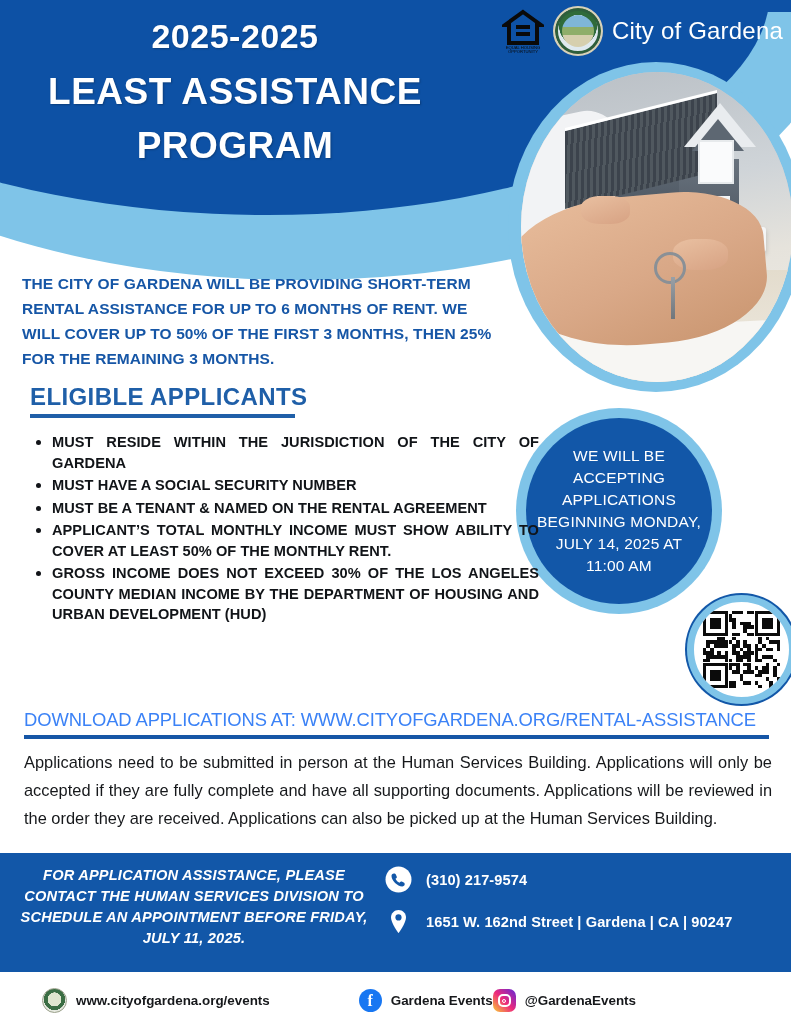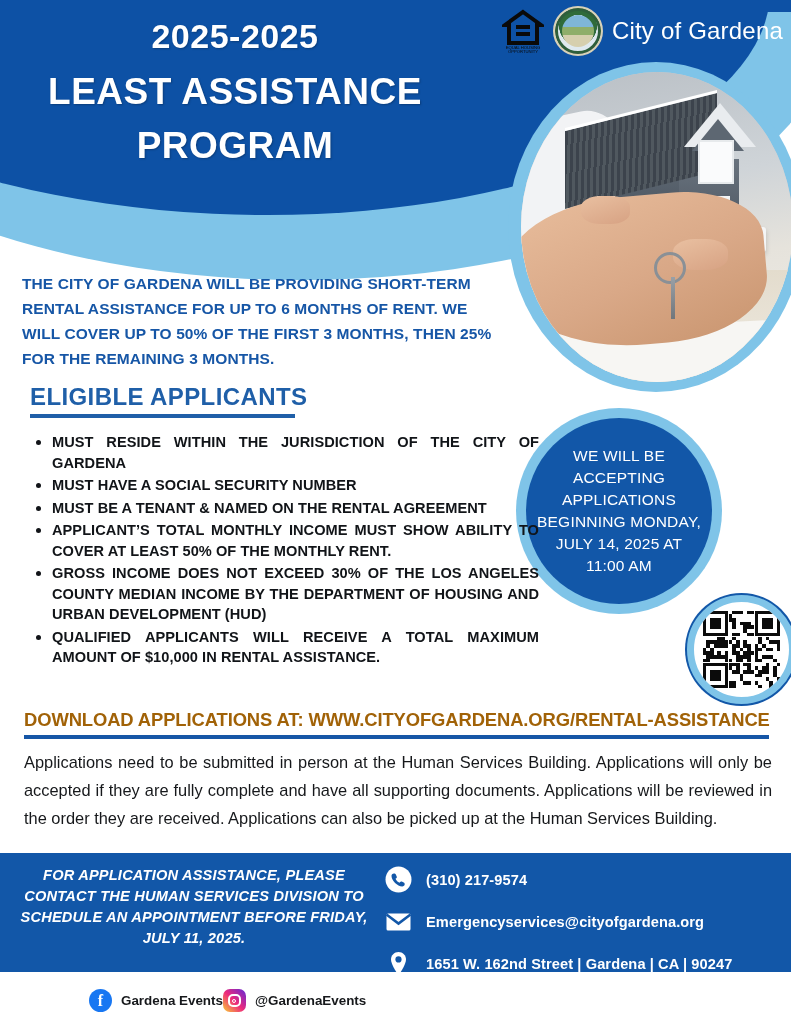--- a/index.html
+++ b/index.html
@@ -114,21 +114,21 @@
 
   
   .qr-ring{position:absolute;left:687px;top:595px;width:95px;height:95px;border-radius:50%;
     background:#ffffff;border:7px solid #7FC4E8;box-shadow:0 0 0 2px #1257A8;z-index:8;overflow:hidden;}
   .qr-inner{position:absolute;left:50%;top:50%;transform:translate(-50%,-50%);width:78px;height:78px;}
   .qr-ring .qr-dot{position:absolute;background:#0b0b0b;}
 
   
   .dl{
     position:absolute;left:24px;top:709px;width:745px;z-index:6;
-    color:#a16207;font-weight:bold;font-size:18.4px;letter-spacing:-.1px;white-space:nowrap;
+    color:#3b82f6;font-weight:normal;font-size:18.4px;letter-spacing:-.1px;white-space:nowrap;
   }
   .dl-rule{position:absolute;left:24px;top:735px;width:745px;height:4px;background:#1656A6;z-index:6;}
 
   
   .bodytxt{
     position:absolute;left:24px;top:748px;width:748px;z-index:6;
     color:#16181b;font-size:16.4px;line-height:28px;text-align:justify;
   }
 
   
@@ -218,21 +218,20 @@
 
   <div class="sec-head">ELIGIBLE APPLICANTS</div>
   <div class="sec-rule"></div>
 
   <ul class="bullets">
     <li>MUST RESIDE WITHIN THE JURISDICTION OF THE CITY OF GARDENA</li>
     <li>MUST HAVE A SOCIAL SECURITY NUMBER</li>
     <li>MUST BE A TENANT &amp; NAMED ON THE RENTAL AGREEMENT</li>
     <li>APPLICANT’S TOTAL MONTHLY INCOME MUST SHOW ABILITY TO COVER AT LEAST 50% OF THE MONTHLY RENT.</li>
     <li>GROSS INCOME DOES NOT EXCEED 30% OF THE LOS ANGELES COUNTY MEDIAN INCOME BY THE DEPARTMENT OF HOUSING AND URBAN DEVELOPMENT (HUD)</li>
-    <li>QUALIFIED APPLICANTS WILL RECEIVE A TOTAL MAXIMUM AMOUNT OF $10,000 IN RENTAL ASSISTANCE.</li>
   </ul>
 
   <div class="circ-ring"></div>
   <div class="circ">
     <div class="circ-txt">WE WILL BE ACCEPTING APPLICATIONS BEGINNING MONDAY, JULY 14, 2025 AT 11:00 AM</div>
   </div>
 
   <div class="qr-ring">
     <div class="qr-inner" id="qr-canvas">
         <div class="qr-dot" style="left: 0px; top: 0px; width: 3.71429px; height: 3.71429px;"></div>
@@ -488,38 +487,33 @@
         <svg width="27" height="27" viewBox="0 0 27 27" aria-hidden="true">
           <circle cx="13.5" cy="13.5" r="13" fill="#ffffff"></circle>
           <path d="M9 7.5c.9 0 1.4.3 1.8 1.1l.9 1.9c.3.7.2 1.2-.4 1.7l-.8.6c.9 1.9 2.2 3.2 4 4l.6-.8c.5-.6 1-.7 1.7-.4l1.9.9c.8.4 1 .9 1 1.8 0 1.3-1.2 2.2-2.5 2.2C12.5 20.5 6.5 14.5 6.5 10c0-1.3.9-2.5 2.5-2.5z" fill="#1257A8"></path>
         </svg>
       </span>
       <span class="ctxt">(310) 217-9574</span>
     </div>
     <div class="crow">
       <span class="cico">
         <svg width="27" height="27" viewBox="0 0 27 27" aria-hidden="true">
-          <rect x="1.5" y="5.5" width="24" height="17" rx="1.5" fill="#ffffff"></rect>
-          <path d="M1.5 6.5 L13.5 15.5 L25.5 6.5" fill="none" stroke="#1257A8" stroke-width="2.6"></path>
-        </svg>
-      </span>
-      <span class="ctxt">Emergencyservices@cityofgardena.org</span>
-    </div>
-    <div class="crow">
-      <span class="cico">
-        <svg width="27" height="27" viewBox="0 0 27 27" aria-hidden="true">
           <path d="M13.5 2C9.3 2 6 5.3 6 9.4c0 5.6 7.5 15.6 7.5 15.6S21 15 21 9.4C21 5.3 17.7 2 13.5 2z" fill="#ffffff"></path>
           <circle cx="13.5" cy="9.4" r="3.1" fill="#1257A8"></circle>
         </svg>
       </span>
       <span class="ctxt">1651 W. 162nd Street | Gardena | CA | 90247</span>
     </div>
   </div>
 
   <div class="social">
+    <div class="sitem" style="margin-left:42px;">
+      <span class="seal-sm"></span>
+      <span class="slbl">www.cityofgardena.org/events</span>
+    </div>
     <div class="sitem" style="margin-left:89px;">
       <span class="fb"></span>
       <span class="slbl">Gardena Events</span>
     </div>
     <div class="sitem" style="">
       <span class="ig"></span>
       <span class="slbl">@GardenaEvents</span>
     </div>
   </div>
 

